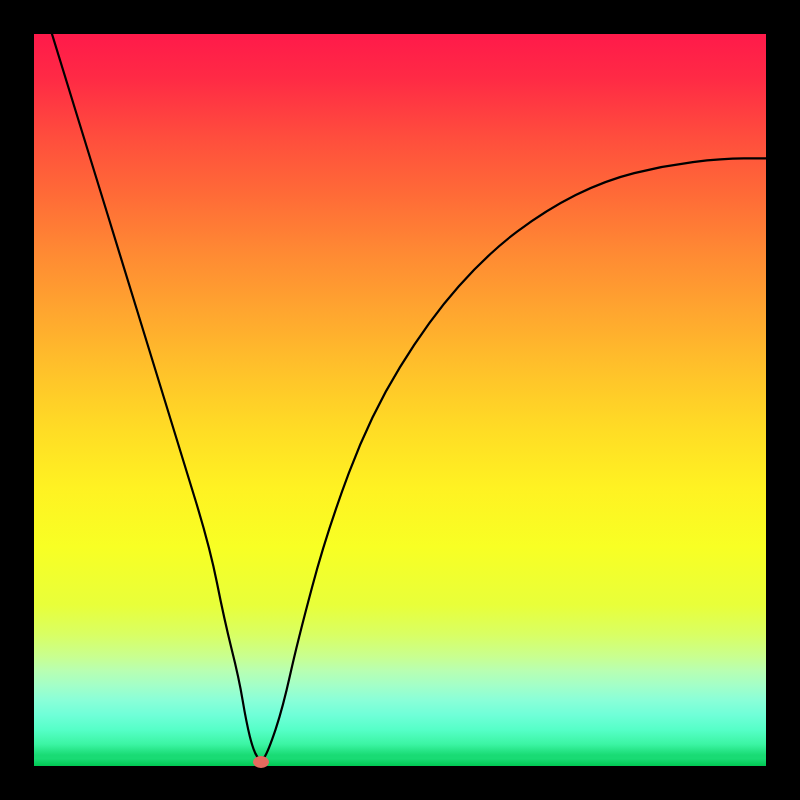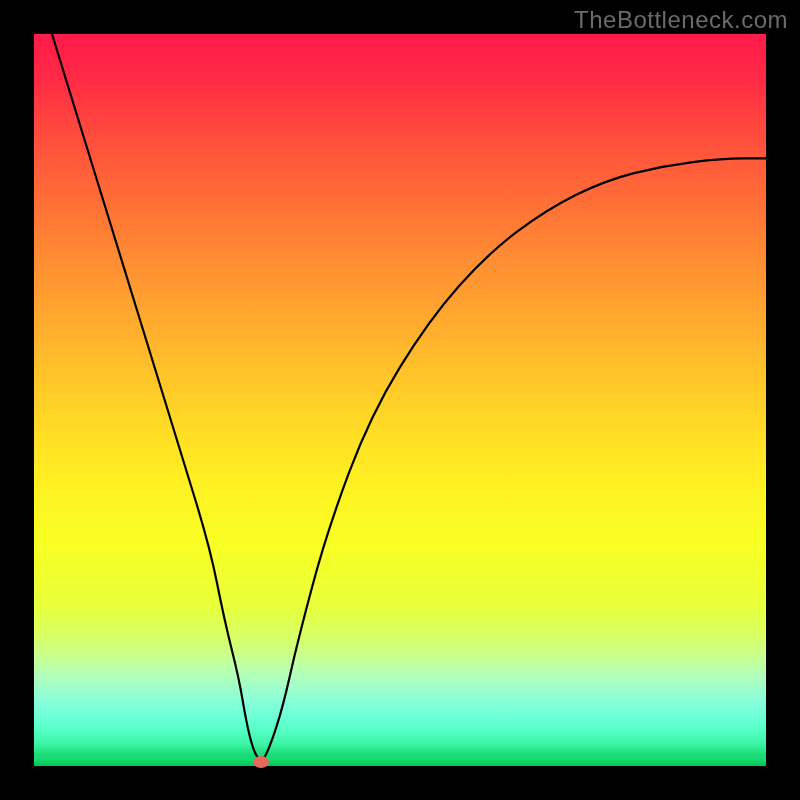--- a/index.html
+++ b/index.html
@@ -78,14 +78,13 @@
 </head>
 <body>
 
 <div class="frame">
   <div class="plot-area">
     <svg class="curve" viewBox="0 0 732 732" preserveAspectRatio="none">
       <path id="curve-path" d="M 0.0 -58.6 Q 0.0 -58.6 14.6 -11.0 Q 29.3 36.6 43.9 84.2 Q 58.6 131.8 73.2 179.3 Q 87.8 226.9 102.5 274.5 Q 117.1 322.1 131.8 369.7 Q 146.4 417.2 161.0 464.8 Q 175.7 512.4 183.0 549.0 Q 190.3 585.6 197.6 614.9 Q 205.0 644.2 208.6 666.1 Q 212.3 688.1 215.9 702.7 Q 219.6 717.4 223.3 722.9 Q 226.9 728.3 230.6 722.9 Q 234.2 717.4 241.6 695.4 Q 248.9 673.4 256.2 640.5 Q 263.5 607.6 278.2 552.7 Q 292.8 497.8 314.8 439.2 Q 336.7 380.6 366.0 333.1 Q 395.3 285.5 424.6 252.5 Q 453.8 219.6 483.1 197.6 Q 512.4 175.7 541.7 161.0 Q 571.0 146.4 600.2 139.1 Q 629.5 131.8 658.8 128.1 Q 688.1 124.4 710.0 124.4 T 732.0 124.4" fill="none" stroke="#000" stroke-width="2.2" stroke-linecap="round" stroke-linejoin="round"></path>
     </svg>
     <div class="marker" id="marker" style="left: 226.92px; top: 728.34px;"></div>
   </div>
-  <div class="watermark">TheBottleneck.com</div>
 </div>
 
 </body></html>

